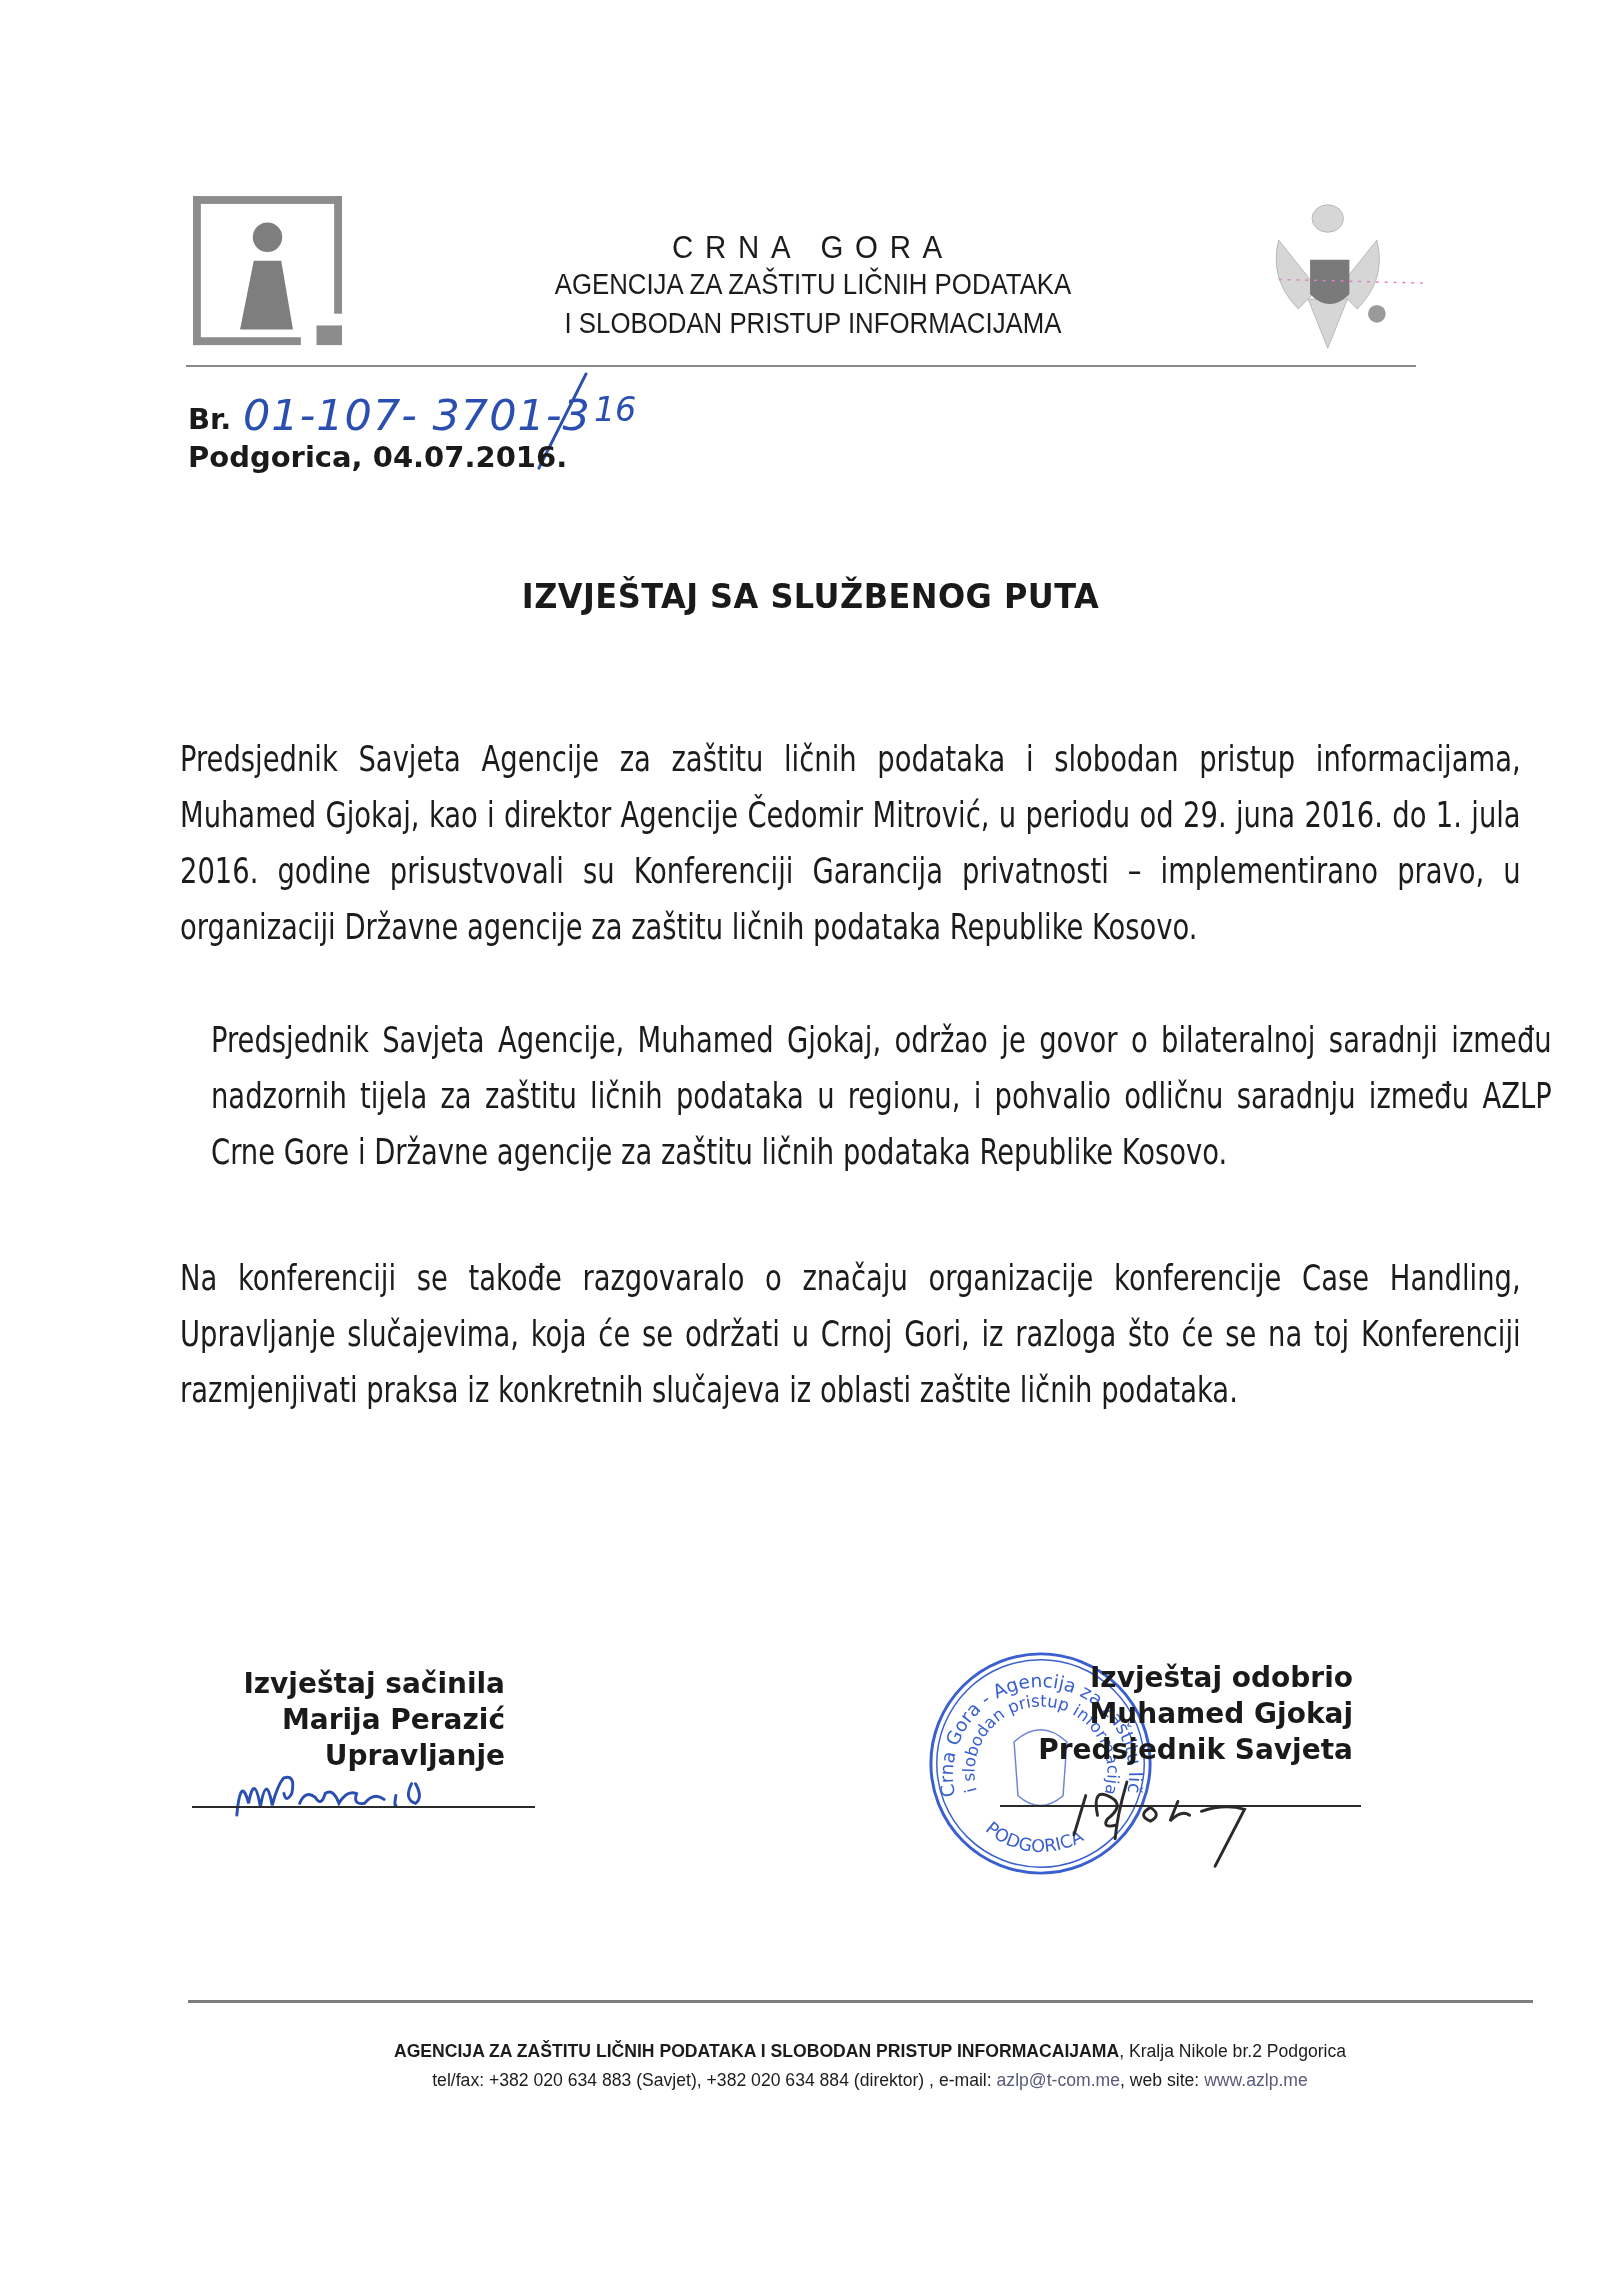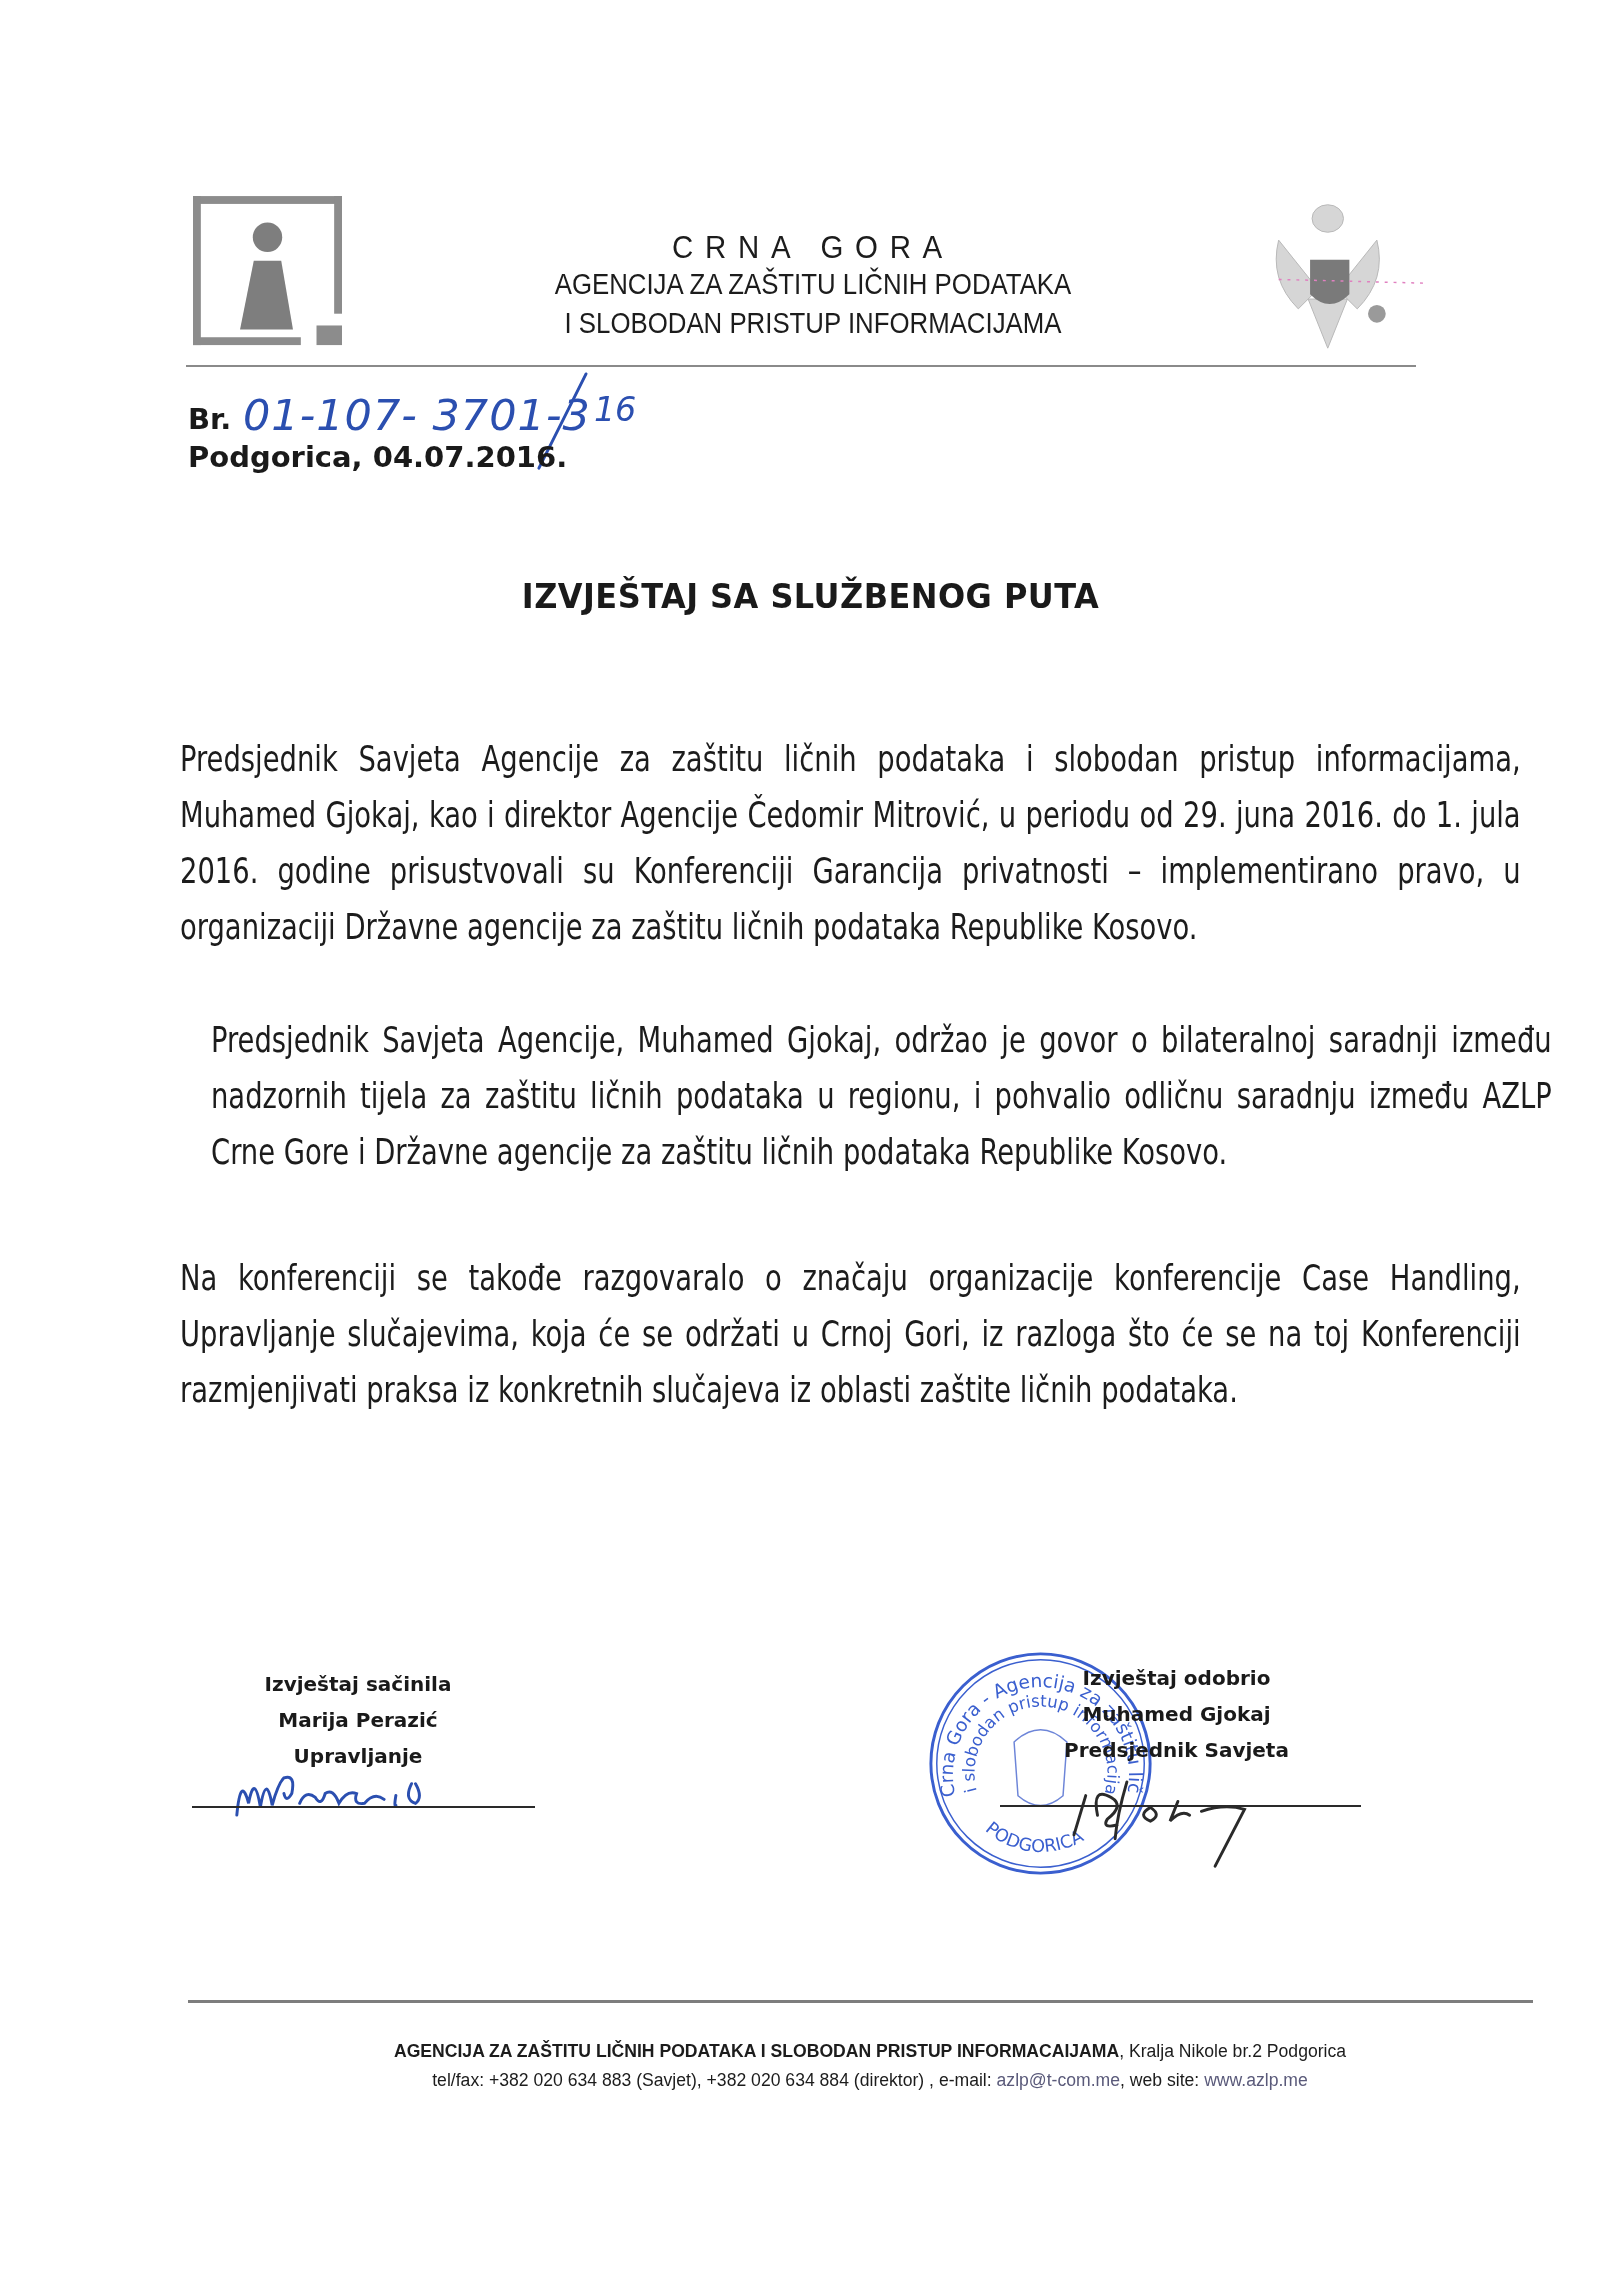--- a/index.html
+++ b/index.html
@@ -32,21 +32,21 @@
 
   
   .body { left: 180px; width: 1340px; font-family: "DejaVu Sans Condensed", "DejaVu Sans", sans-serif; font-size: 35px; line-height: 56px; text-align: justify; color: #1c1c1c; }
   .body p { margin: 0; }
   .p1 { top: 731px; }
   .p2 { top: 1012px; margin-left: 31px; }
   .p3 { top: 1250px; }
   .body .inner { transform: scaleX(0.87); transform-origin: left top; width: 115%; }
 
   
-  .sig { font-family: "DejaVu Sans", sans-serif; font-weight: bold; font-size: 20px; line-height: 36px; color: #1a1a1a; text-align: center; }
+  .sig { font-family: "DejaVu Sans", sans-serif; font-weight: bold; font-size: 28px; line-height: 36px; color: #1a1a1a; text-align: right; }
   .sig-left { left: 211px; top: 1666px; width: 294px; }
   .sig-right { left: 1000px; top: 1660px; width: 353px; }
   .sig-line-left { left: 192px; top: 1806px; width: 343px; height: 2px; background: #2a2a2a; }
   .sig-line-right { left: 1000px; top: 1805px; width: 361px; height: 2px; background: #2a2a2a; }
   .sig-hand-left { left: 227px; top: 1764px; width: 216px; height: 59px; }
   .sig-hand-right { left: 1068px; top: 1776px; width: 255px; height: 98px; }
   .stamp { left: 926px; top: 1649px; width: 230px; height: 230px; }
 
   
   .ftr-rule { left: 188px; top: 2000px; width: 1345px; height: 2.9px; background: #7d7d7d; }

